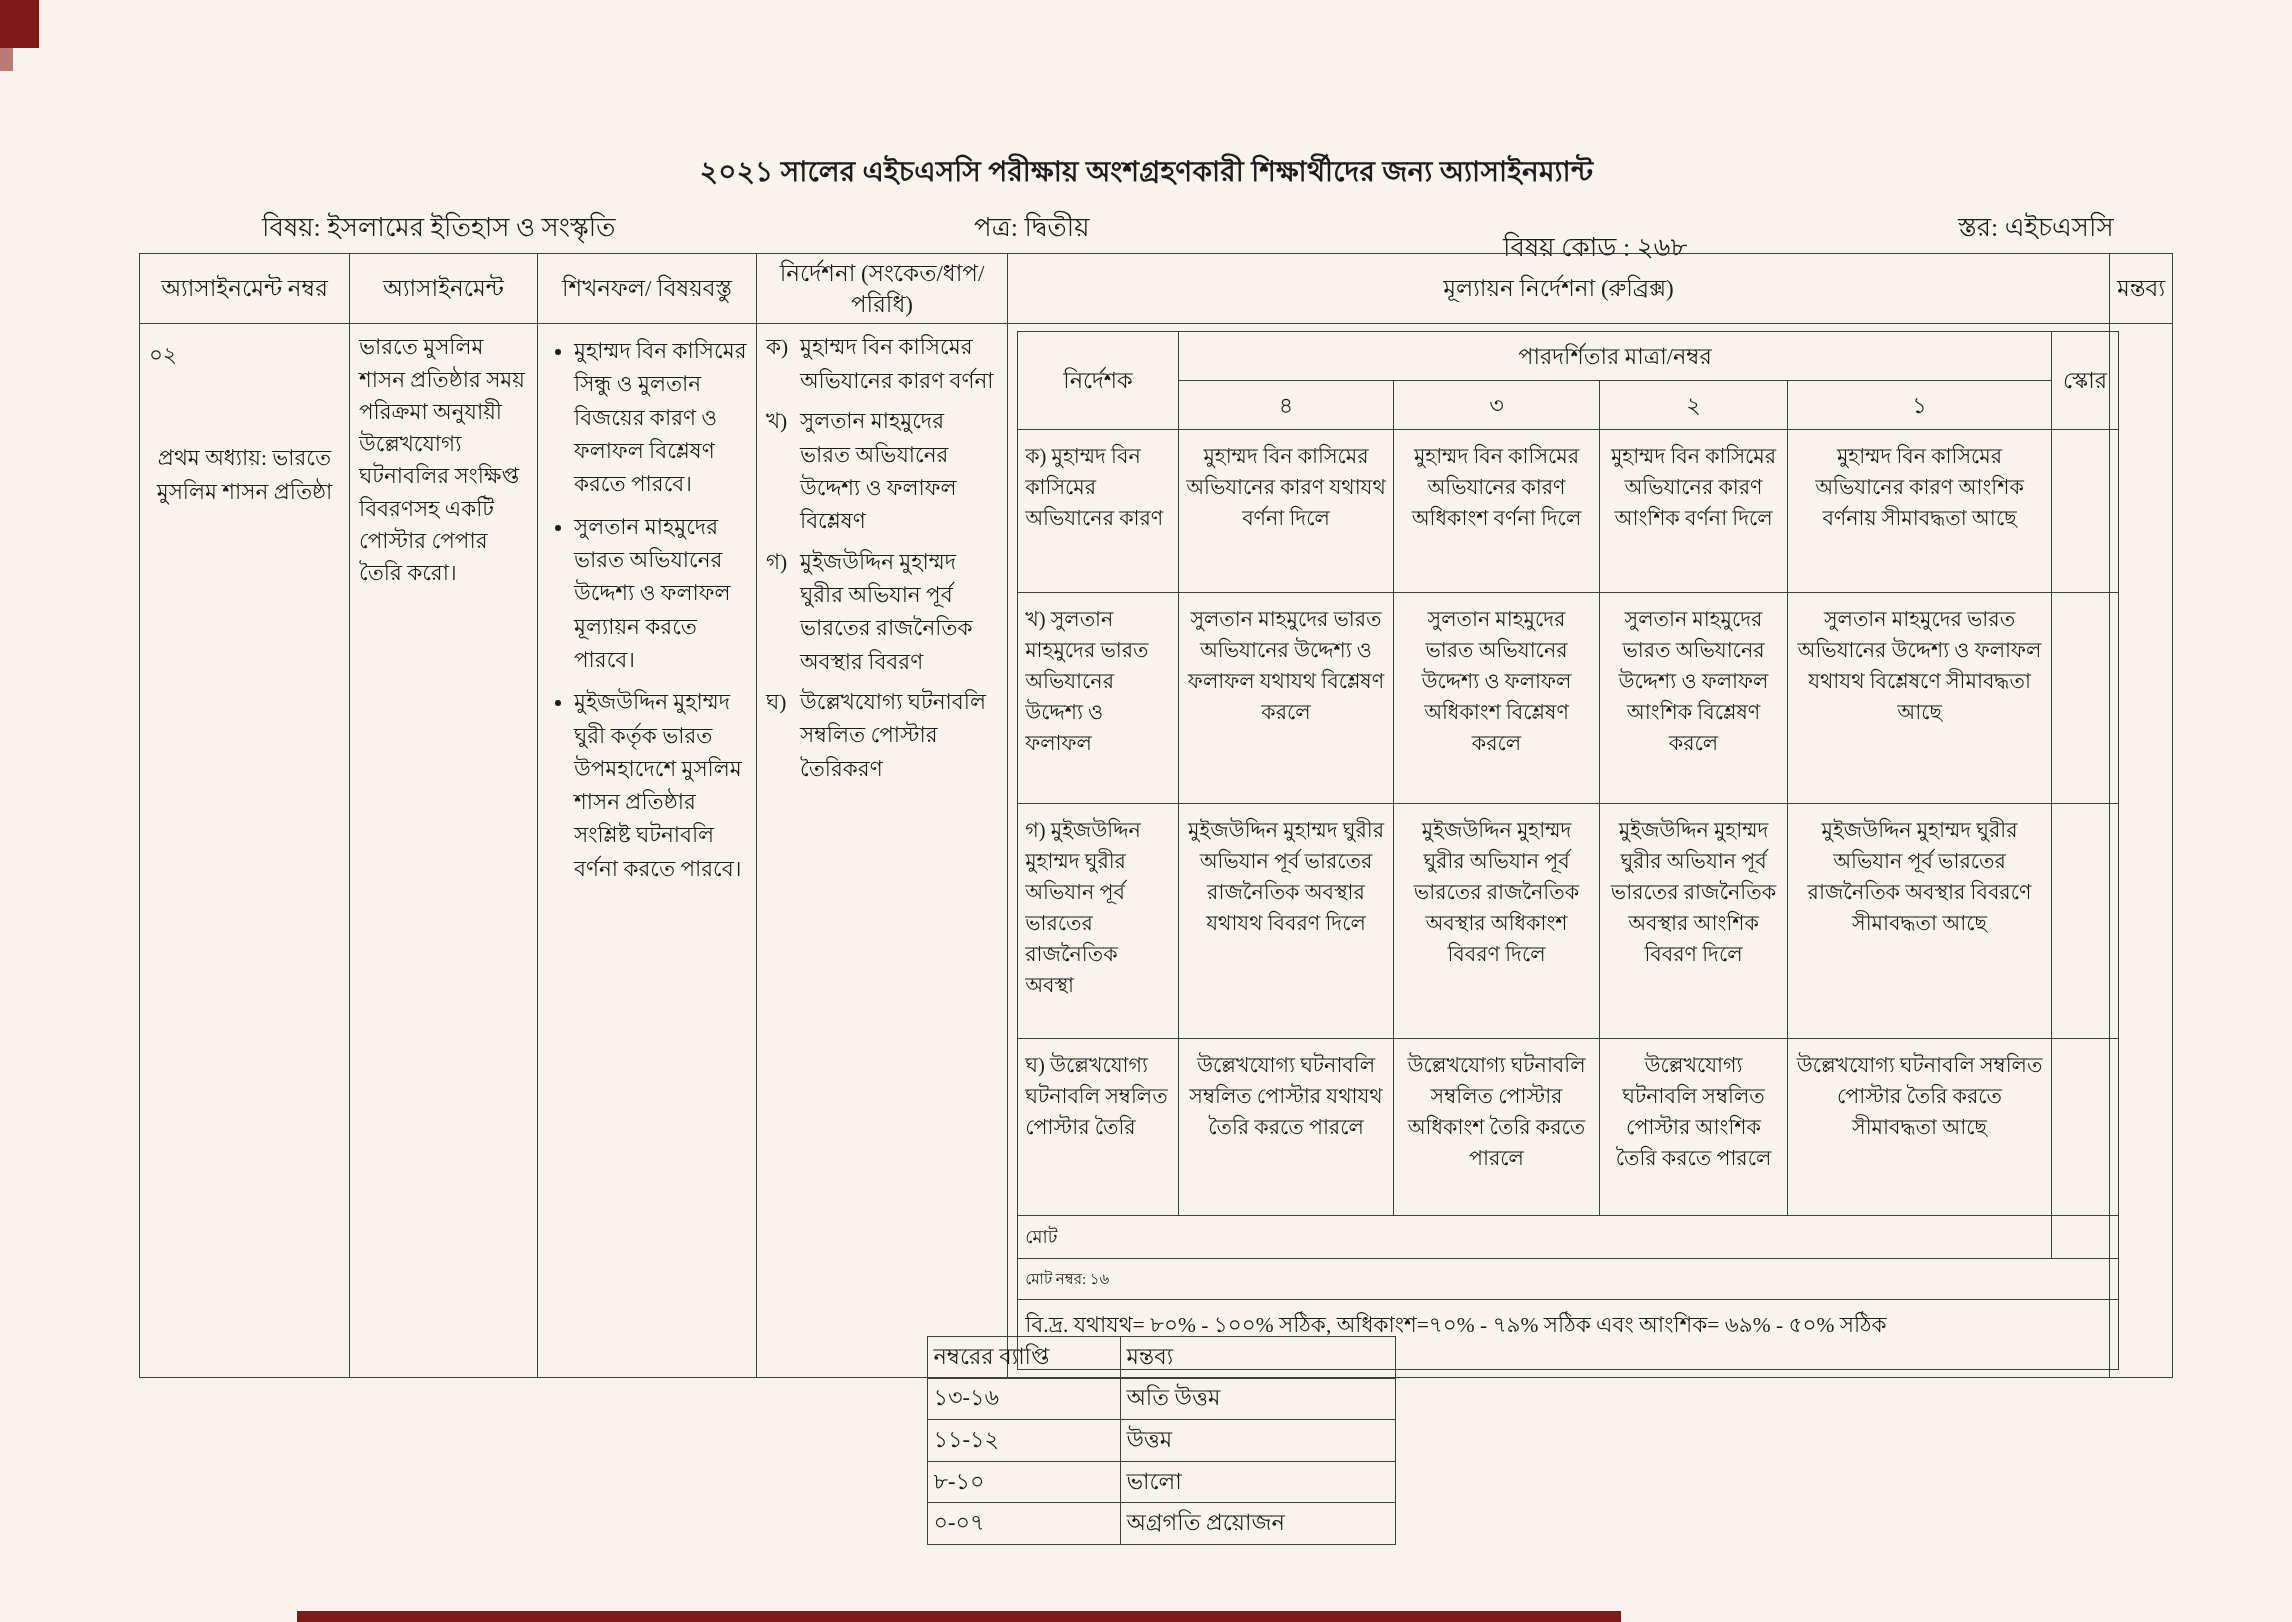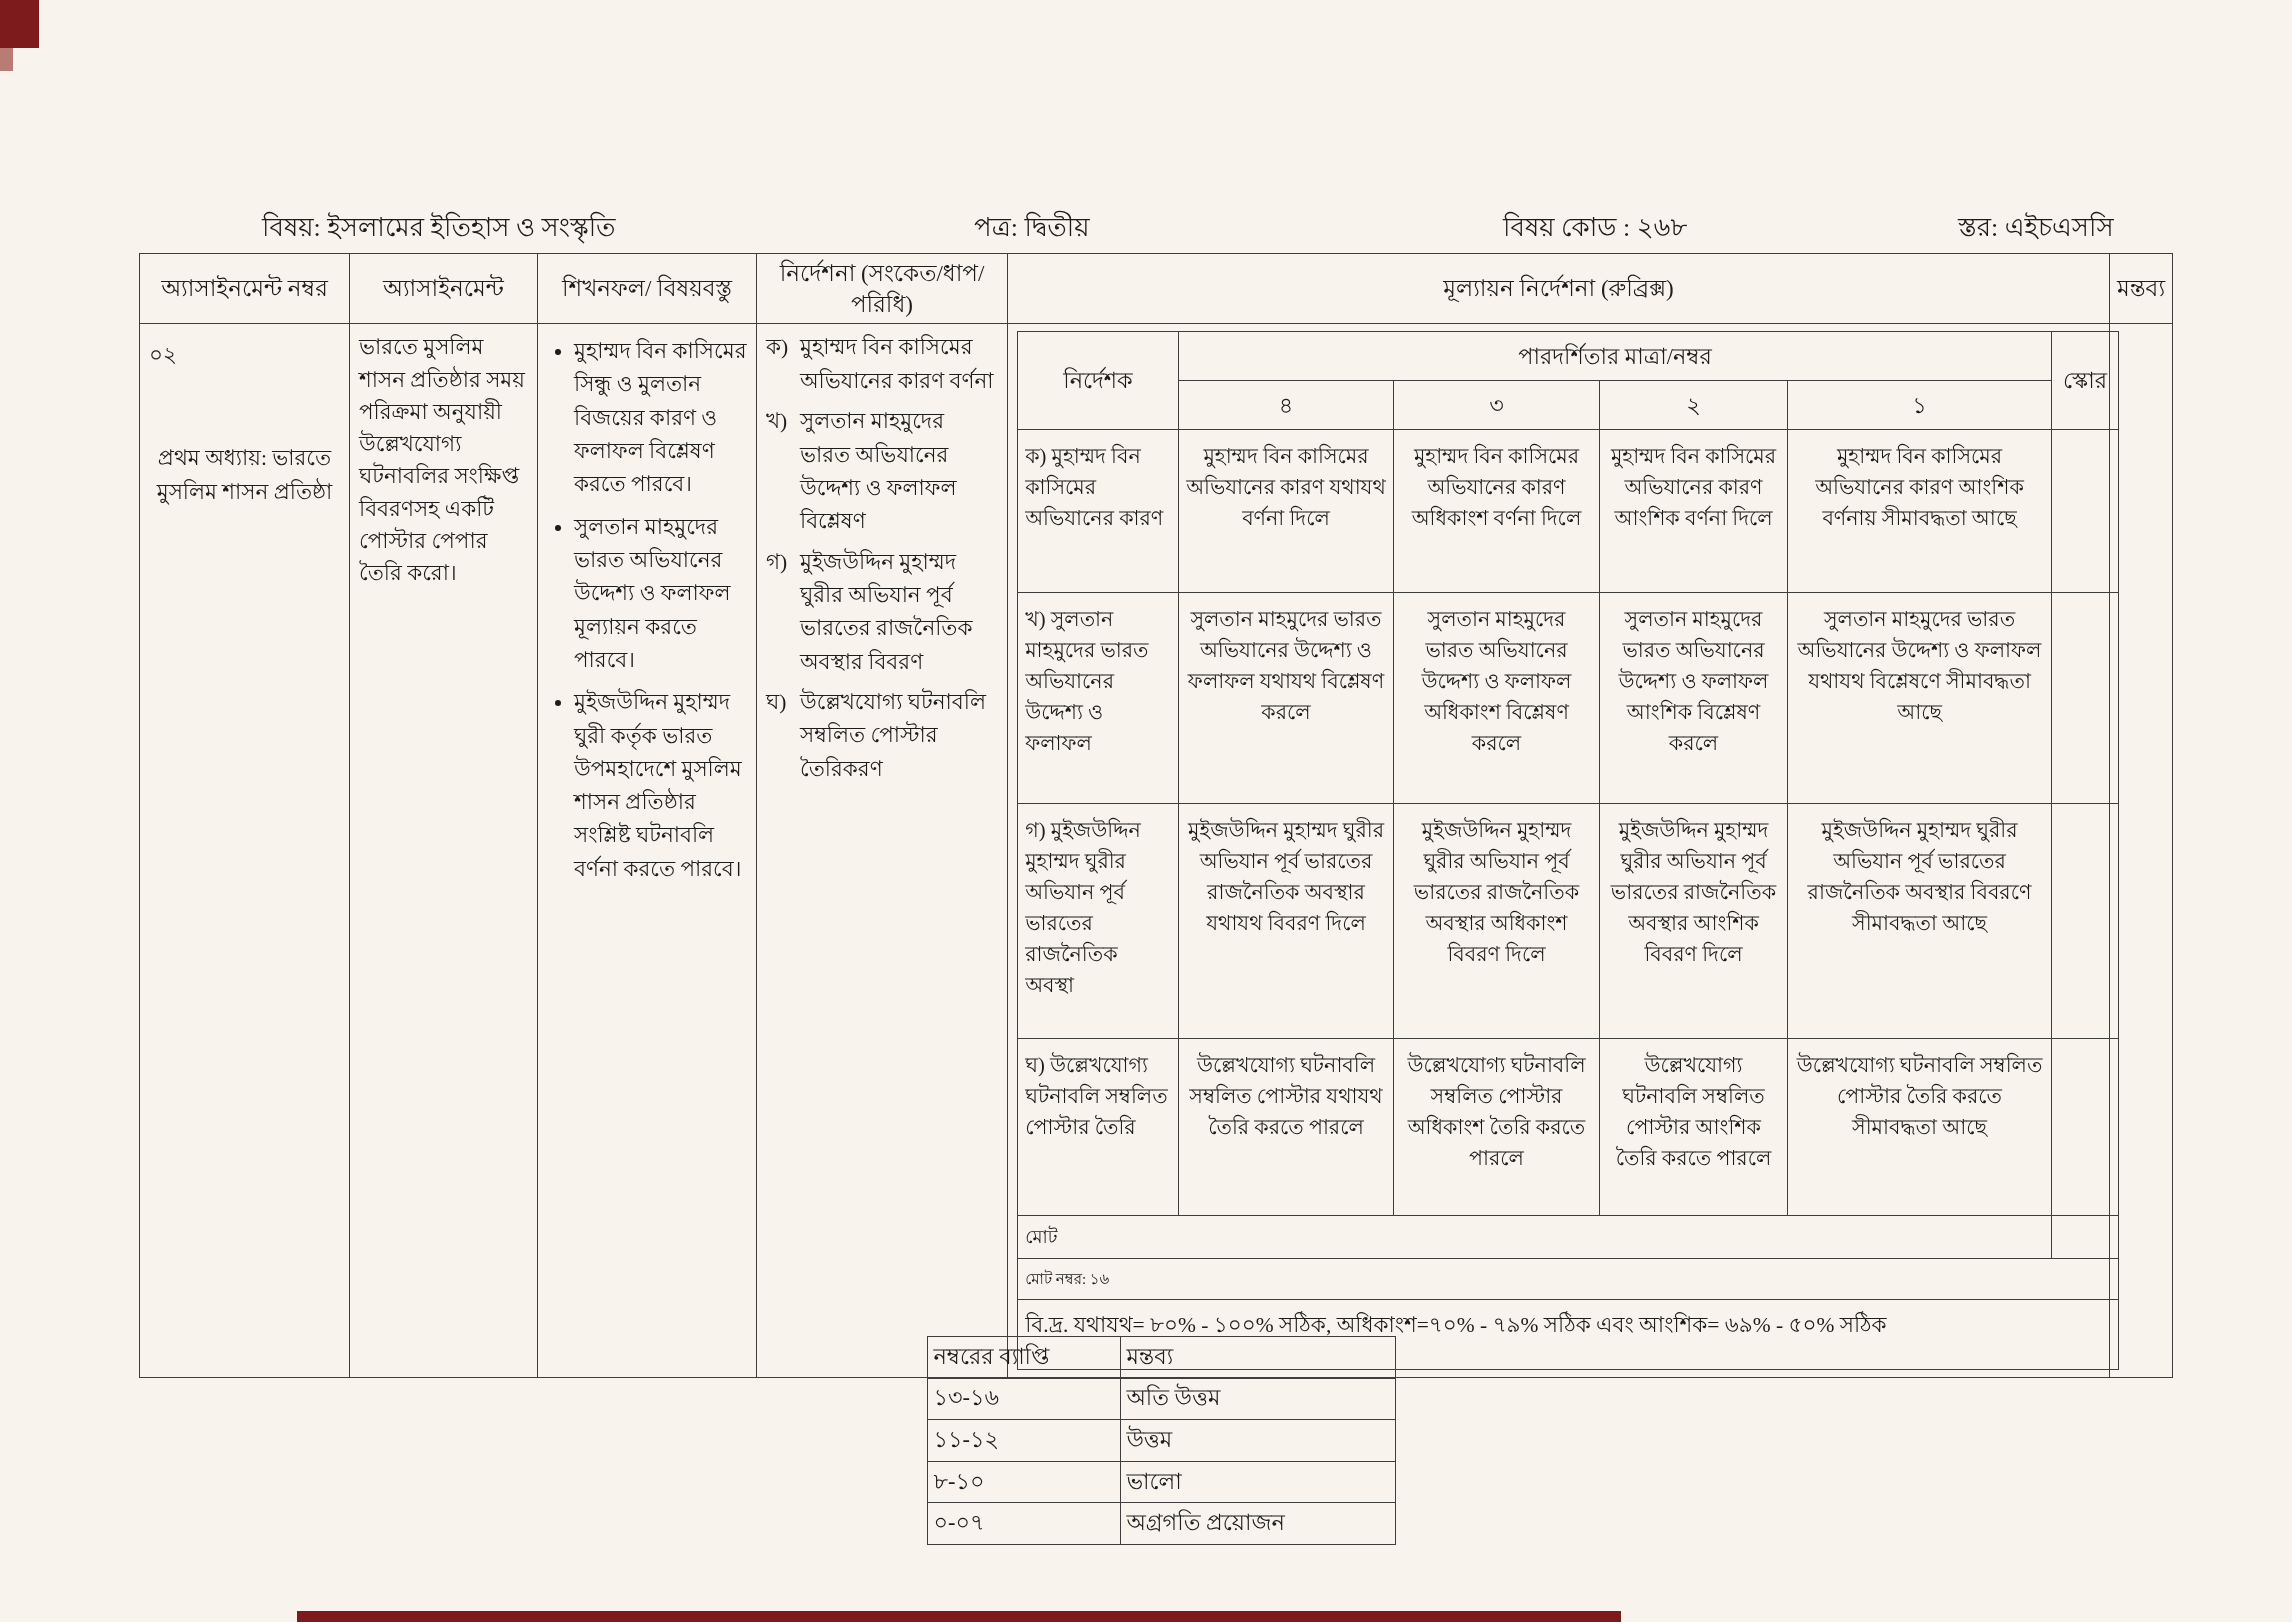--- a/index.html
+++ b/index.html
@@ -19,21 +19,21 @@
   .artifact-bottom{position:absolute;left:297px;top:1611px;width:1324px;height:11.6px;background:#7d1b1c;}
 
   .doc-title{
     position:absolute;left:0;top:150px;width:100%;
     text-align:center;font-size:28px;font-weight:bold;letter-spacing:0.2px;
   }
   .meta-row{position:absolute;top:207px;left:0;width:100%;height:39px;font-size:26px;}
   .meta-row span{position:absolute;white-space:nowrap;}
   .meta-subject{left:262px;}
   .meta-paper{left:974px;}
-  .meta-code{left:1503px;}
+  .meta-code{left:1503px;margin-top:20px;}
   .meta-level{left:1958px;}
 
   table{border-collapse:collapse;table-layout:fixed;}
   td{border:1.8px solid #3e3e3e;vertical-align:top;box-sizing:border-box;}
 
   .main-table{position:absolute;left:139px;top:253px;width:2033px;}
   .main-table > tbody > tr.hdr > td{
     text-align:center;vertical-align:middle;
     font-size:23px;line-height:1.35;height:64px;padding:3.6px 5.4px;
   }
@@ -69,20 +69,21 @@
   .grading-table td{height:38px;text-align:left;vertical-align:middle;font-size:22.4px;padding:1.8px 5.4px;}
 </style>
 </head>
 <body>
 
 <div class="sheet">
 
   <div class="artifact-corner"></div>
   <div class="artifact-bottom"></div>
 
+  <div class="doc-title">২০২১ সালের এইচএসসি পরীক্ষায় অংশগ্রহণকারী শিক্ষার্থীদের জন্য অ্যাসাইনম্যান্ট</div>
 
   <div class="meta-row">
     <span class="meta-subject">বিষয়: ইসলামের ইতিহাস ও সংস্কৃতি</span>
     <span class="meta-paper">পত্র: দ্বিতীয়</span>
     <span class="meta-code">বিষয় কোড : ২৬৮</span>
     <span class="meta-level">স্তর: এইচএসসি</span>
   </div>
 
   <table class="main-table">
     <colgroup>

